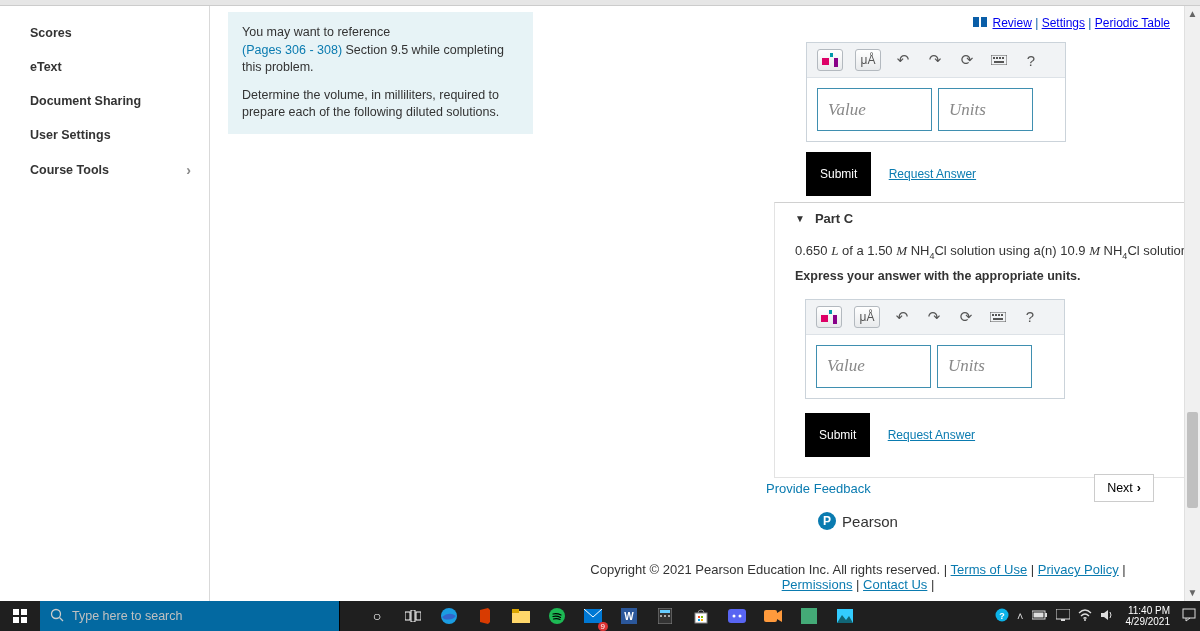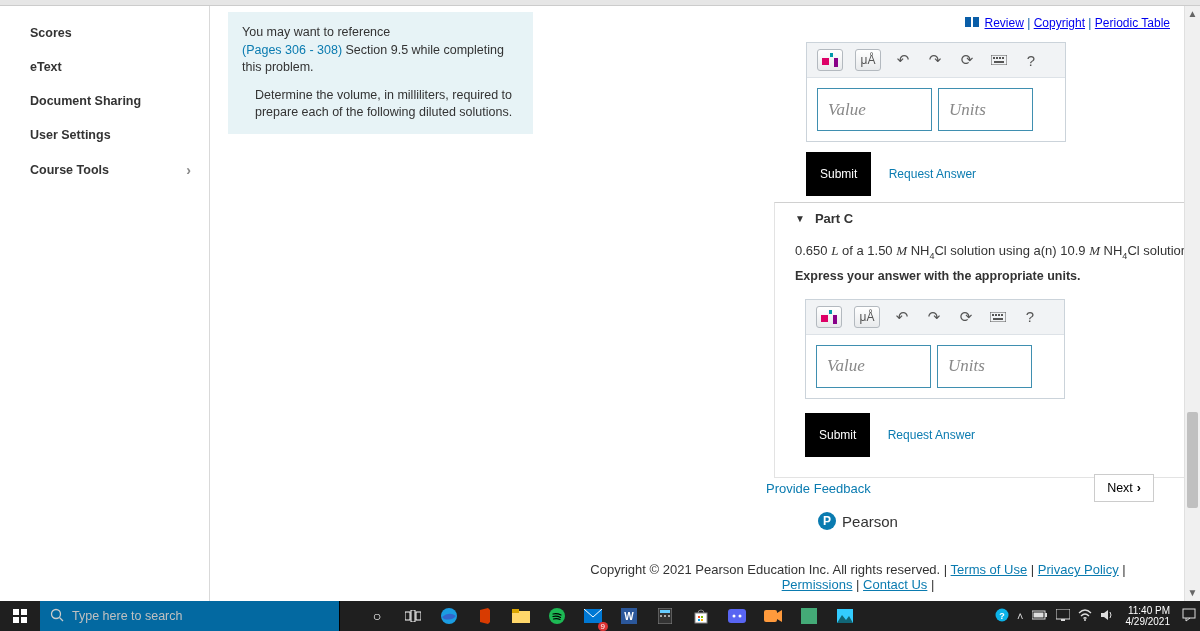--- a/index.html
+++ b/index.html
@@ -31,21 +31,21 @@
 .toolbar { display: flex; align-items: center; background: #f1f3f5; padding: 6px 10px; gap: 12px; border-bottom: 1px solid #dde2e7; }
 .tool { width: 26px; height: 22px; display: inline-flex; align-items: center; justify-content: center; border: 1px solid #b3b9bf; background: linear-gradient(#fff,#e8eaec); border-radius: 3px; font-size: 12px; color: #555; cursor: pointer; }
 .tool.flat { border: none; background: none; width: 20px; color: #555; font-size: 15px; }
 .valuerow { display: flex; padding: 10px; gap: 6px; }
 .vfield { border: 1px solid #3f8fb0; height: 43px; display: flex; align-items: center; padding: 0 10px; font-family: 'Times New Roman', serif; font-style: italic; font-size: 17px; color: #888; }
 .vfield.val { width: 115px; }
 .vfield.unit { width: 95px; }
 
 .submitrow { position: absolute; font-size: 12px; }
 .submitrow .btn { background: #000000; color: #fff; border: none; padding: 15px 14px; font-size: 12px; cursor: pointer; margin-right: 14px; }
-.submitrow .req { color: #0a7bb0; cursor: pointer; }
+.submitrow .req { color: #0a7bb0; text-decoration: underline; cursor: pointer; }
 
 .partC { position: absolute; left: 218px; top: 196px; width: 574px; border: 1px solid #e3e3e3; border-top: 1px solid #d0d0d0; padding: 14px 20px 20px 20px; }
 .partC-head { position: absolute; left: 0; top: -2px; display: flex; align-items: center; gap: 10px; padding: 10px 20px; }
 .partC-head .tri { font-size: 10px; color: #333; }
 .partC-head .title { font-size: 13px; font-weight: bold; color: #333; }
 .partC .inner { margin-top: 26px; }
 .partC .inner .qtext { font-size: 13px; color: #333; margin-bottom: 8px; }
 .partC .inner .qtext i { font-style: italic; font-family: 'Times New Roman', serif; }
 .partC .inner .sub { font-size: 9px; vertical-align: sub; }
 .partC .inner .instr { font-size: 12.5px; color: #333; font-weight: bold; margin-bottom: 16px; }
@@ -100,26 +100,26 @@
   </div>
 
   <div class="content">
     <div class="toplinks">
       <span class="ico">
         <svg width="14" height="12" viewBox="0 0 14 12">
             <rect x="0" y="1" width="6" height="10" fill="#0a5ea8"></rect>
             <rect x="8" y="1" width="6" height="10" fill="#0a5ea8"></rect>
           </svg>
       </span>
-      <a href="#">Review</a> | <a href="#">Copyright</a> | <a href="#">Periodic Table</a>
+      <a href="#">Review</a> | <a href="#">Settings</a> | <a href="#">Periodic Table</a>
     </div>
 
     <div class="hintbox">
       <div><span>You may want to reference</span><br><a href="#">(Pages 306 - 308)</a><span> Section 9.5 while completing this problem.</span></div>
-      <div style="margin-top:10px;margin-left:13px;">Determine the volume, in milliliters, required to prepare each of the following diluted solutions.</div>
+      <div style="margin-top:10px;">Determine the volume, in milliliters, required to prepare each of the following diluted solutions.</div>
     </div>
 
     <div class="partarea">
       <div class="answerbox">
         <div class="toolbar">
           <span class="tool">
               <svg width="16" height="14" viewBox="0 0 16 14">
                 <rect x="0" y="5" width="7" height="7" fill="#d06"></rect>
                 <rect x="8" y="0" width="3" height="4" fill="#09a"></rect>
                 <rect x="12" y="5" width="4" height="9" fill="#808"></rect>

